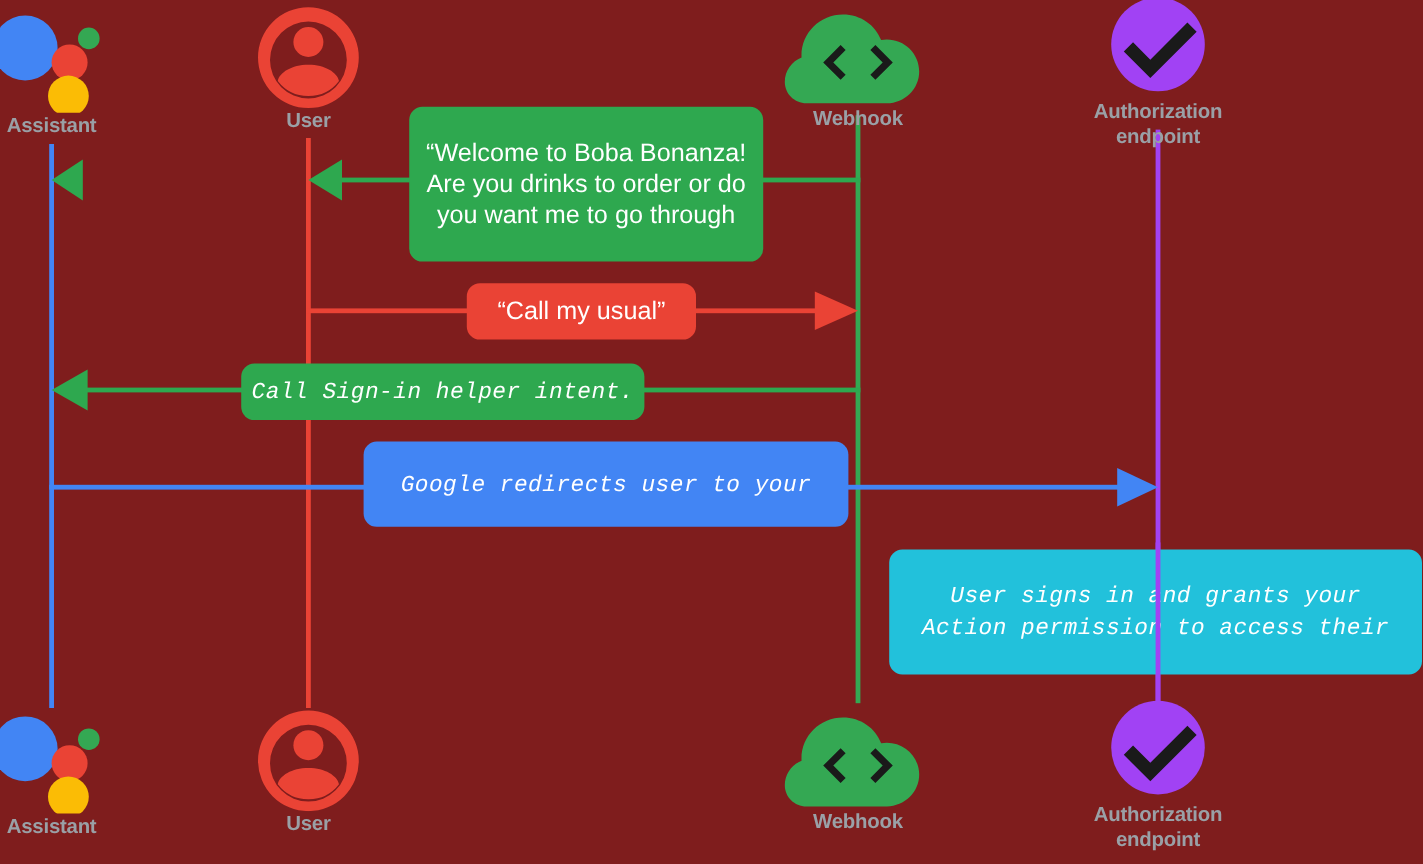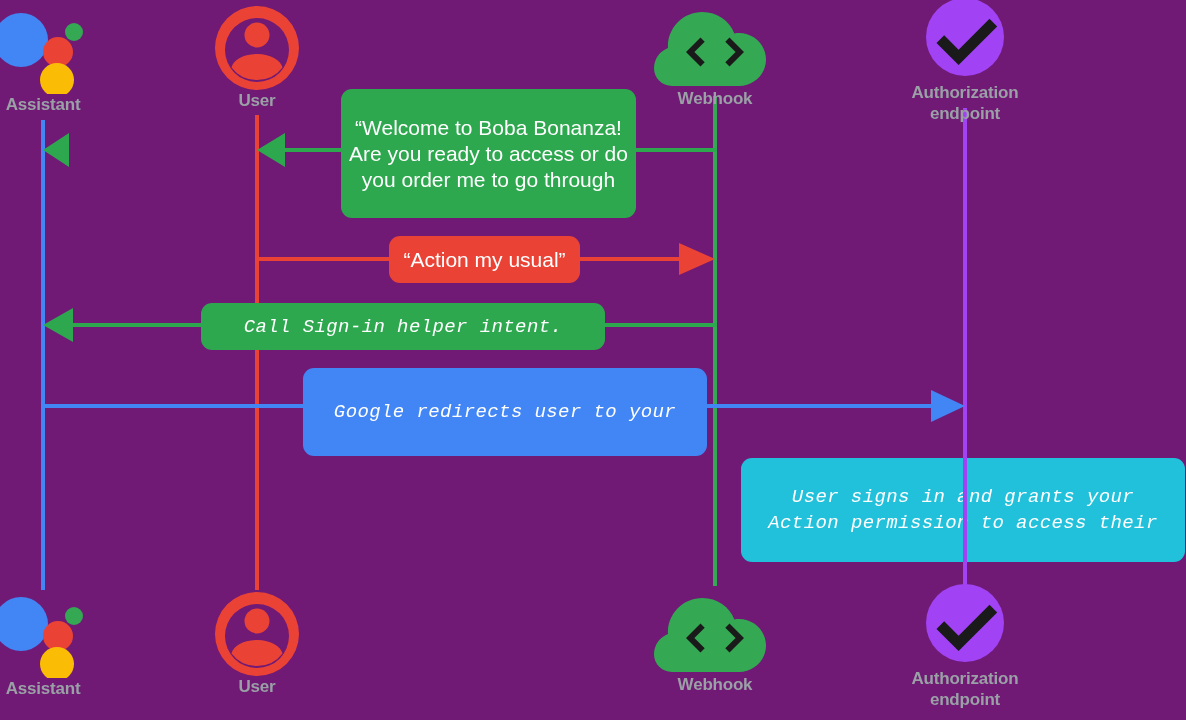--- a/index.html
+++ b/index.html
@@ -4,21 +4,21 @@
 <style>
   html, body {
     margin: 0;
     padding: 0;
     background: #000000;
   }
   #canvas {
     position: relative;
     width: 1186px;
     height: 720px;
-    background: #701a75;
+    background: #7f1d1d;
     overflow: hidden;
     font-family: "Liberation Sans", sans-serif;
   }
   .actor {
     position: absolute;
     width: 180px;
     text-align: center;
   }
   .actor-label {
     color: #9aa0a6;
@@ -125,41 +125,41 @@
     <div class="actor-label">Authorization
 endpoint</div>
   </div>
 
   <div class="msgline" style="left:280px; top:148px; width:437px; background:#2EA84F;"></div>
   <div class="arrowhead" style="left:43px; top:133px; border-top:17px solid transparent; border-bottom:17px solid transparent; border-right:26px solid #2EA84F;"></div>
 
   <div class="bubble bubble-sans" style="left:341px; top:89px; width:295px; height:129px; background:#2EA84F; padding:0 8px;">
     <div>
       <div>“Welcome to Boba Bonanza!</div>
-      <div>Are you ready to access or do</div>
-      <div>you order me to go through</div>
+      <div>Are you drinks to order or do</div>
+      <div>you want me to go through</div>
     </div>
   </div>
   <div class="arrowhead" style="left:257px; top:133px; border-top:17px solid transparent; border-bottom:17px solid transparent; border-right:28px solid #2EA84F;"></div>
 
   <div class="msgline" style="left:255px; top:257px; width:438px; background:#EA4335;"></div>
   <div class="arrowhead" style="left:679px; top:243px; border-top:16px solid transparent; border-bottom:16px solid transparent; border-left:36px solid #EA4335;"></div>
   <div class="bubble bubble-sans" style="left:389px; top:236px; width:191px; height:47px; background:#EA4335;">
-    <span>“Action my usual”</span>
+    <span>“Call my usual”</span>
   </div>
 
   <div class="msgline" style="left:60px; top:323px; width:657px; background:#2EA84F;"></div>
   <div class="arrowhead" style="left:43px; top:308px; border-top:17px solid transparent; border-bottom:17px solid transparent; border-right:30px solid #2EA84F;"></div>
-  <div class="bubble bubble-mono" style="left:201px; top:303px; width:404px; height:47px; background:#2EA84F;">
+  <div class="bubble bubble-mono" style="left:201px; top:303px; width:336px; height:47px; background:#2EA84F;">
     <span>Call Sign-in helper intent.</span>
   </div>
 
   <div class="msgline" style="left:41px; top:404px; width:906px; background:#4285F4;"></div>
   <div class="arrowhead" style="left:931px; top:390px; border-top:16px solid transparent; border-bottom:16px solid transparent; border-left:34px solid #4285F4;"></div>
-  <div class="bubble bubble-mono" style="left:303px; top:368px; width:404px; height:88px; background:#4285F4;align-items:center;">
+  <div class="bubble bubble-mono" style="left:303px; top:368px; width:404px; height:71px; background:#4285F4;align-items:center;">
     <div>
       <div>Google redirects user to your</div>
     </div>
   </div>
 
   <div class="bubble bubble-mono" style="left:741px; top:458px; width:444px; height:104px; background:#22C1DB;">
     <div>
       <div>User signs in and grants your</div>
       <div>Action permission to access their</div>
     </div>

